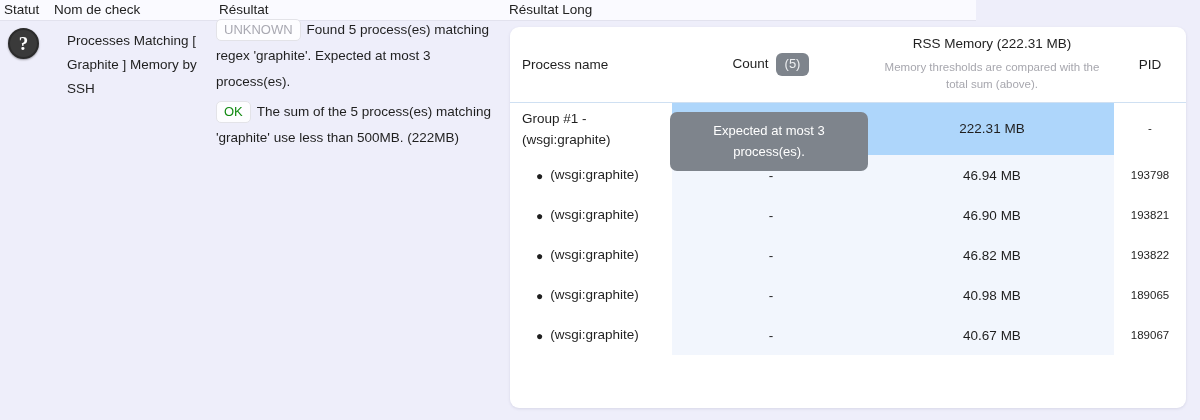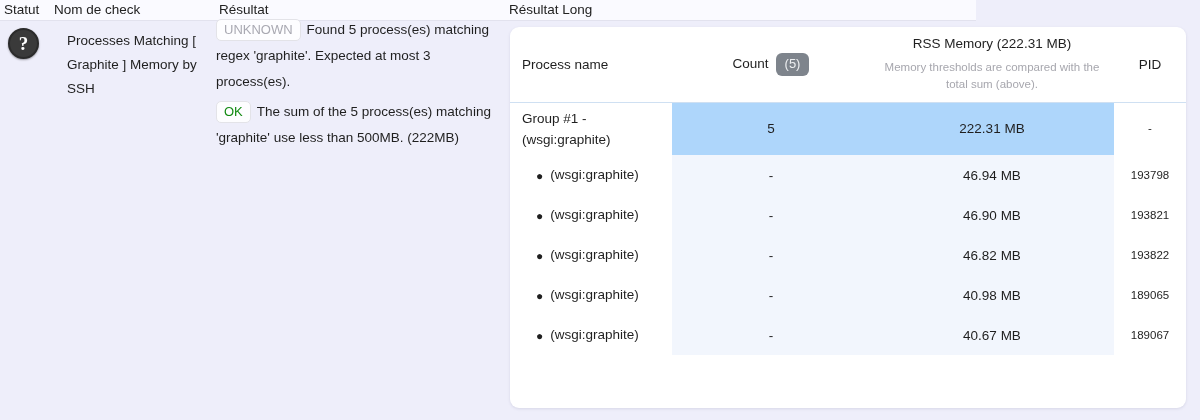--- a/index.html
+++ b/index.html
@@ -280,13 +280,14 @@
       <tr class="row-proc">
         <td class="td-name"><span class="proc-bullet">●</span><span>(wsgi:graphite)</span></td>
         <td class="td-count">-</td>
         <td class="td-mem">40.67 MB</td>
         <td class="td-pid">189067</td>
       </tr>
 
     </tbody>
   </table>
 
+  <div class="tooltip-box">Expected at most 3 process(es).</div>
 </div>
 
 </body></html>

